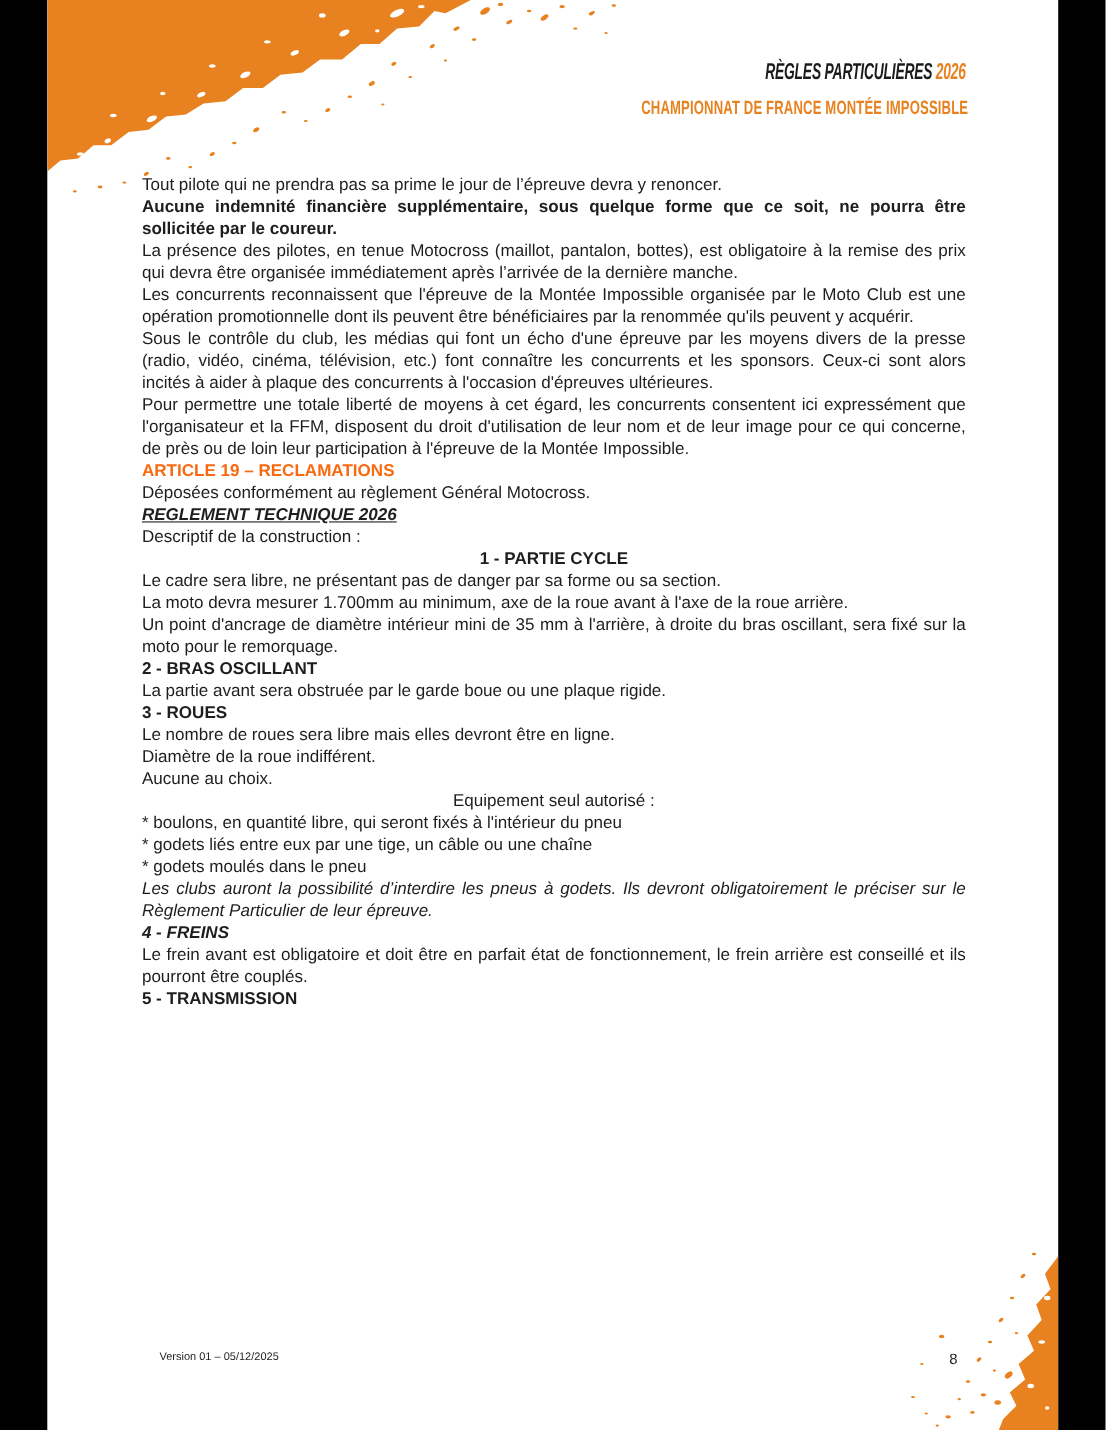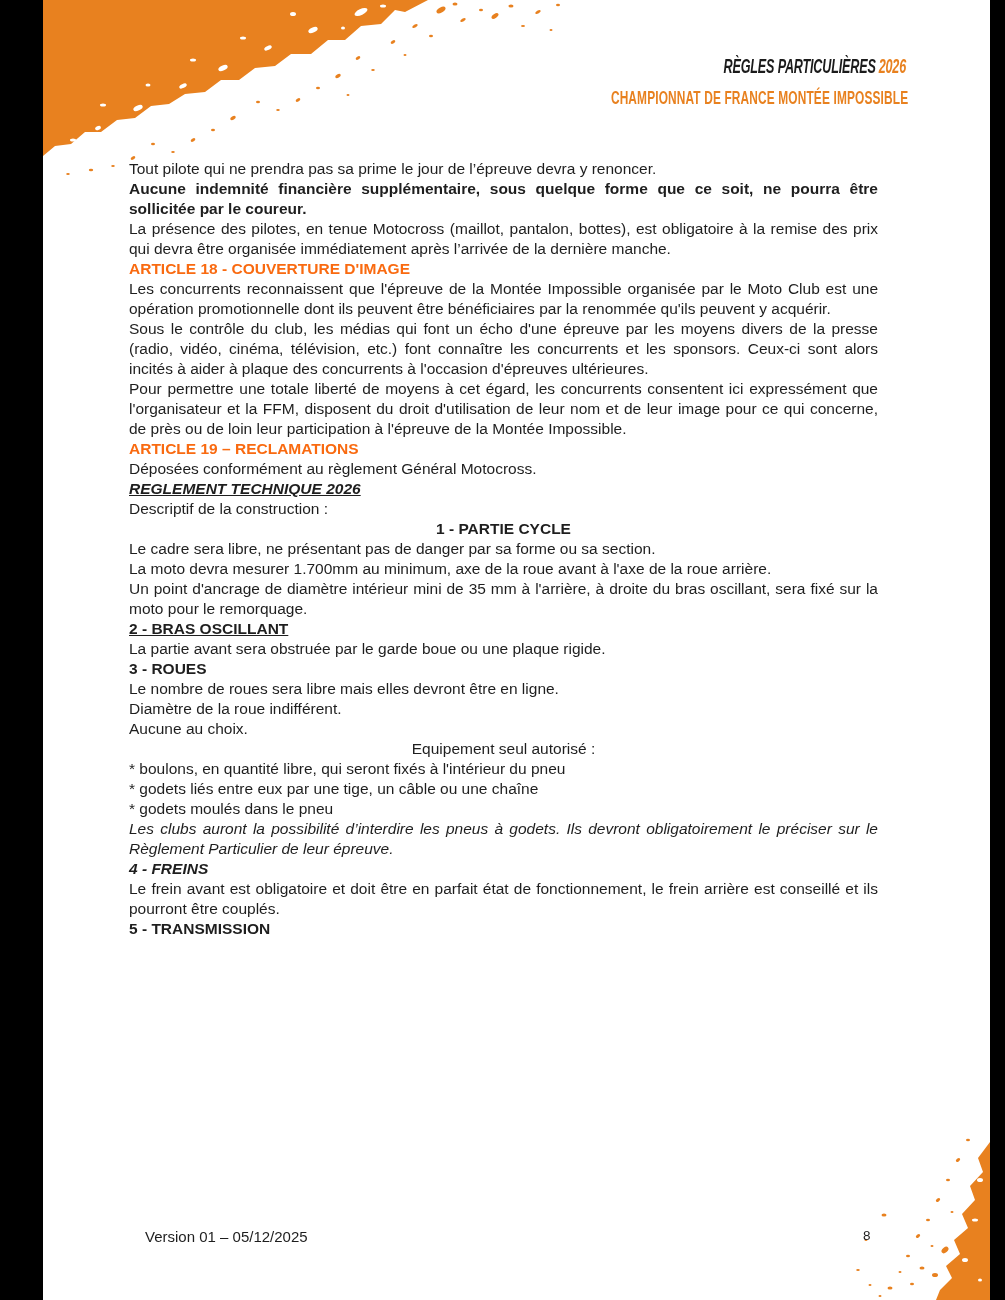--- a/index.html
+++ b/index.html
@@ -3,21 +3,21 @@
 <meta charset="utf-8">
 <style>
   html,body{margin:0;padding:0;}
   body{
     width:1005px;height:1300px;overflow:hidden;position:relative;
     background:#000000;
     font-family:"Liberation Sans", sans-serif;
   }
   .page{
     position:absolute;left:43px;top:0;width:919px;height:1300px;
-    background:#ffffff;overflow:hidden;padding-left:28px;
+    background:#ffffff;overflow:hidden;
   }
   .splash-tl{position:absolute;left:0;top:0;width:545px;height:178px;}
   .splash-br{position:absolute;right:0;bottom:0;width:150px;height:180px;}
 
   .h-title{
     position:absolute;top:54px;right:84px;white-space:nowrap;
     font-weight:bold;font-style:italic;font-size:21px;letter-spacing:-0.3px;
     transform:scaleX(0.60);transform-origin:100% 50%;color:#1b1b1b;
   }
   .h-title .year{color:#E8811F;margin-left:5px;}
@@ -30,31 +30,31 @@
   .content{
     position:absolute;left:86px;top:143px;width:749px;
     font-size:15.5px;line-height:20px;color:#1e1e1e;margin-top:16px;
   }
   .content p{margin:0;}
   .justify{text-align:justify;}
   .gap{margin-top:20px;font-weight:bold;}
   .mt14{margin-top:14px;text-align:center;}
   .mt18{margin-top:18px;font-style:italic;}
   .mt19{margin-top:19px;}
-  .mt20{margin-top:20px;text-decoration:underline;}
+  .mt20{margin-top:20px;}
   .mt22{margin-top:22px;}
   .mt25{margin-top:25px;}
   .h-orange{color:#F96A10;font-weight:bold;}
   .a18h{margin-top:14px;margin-bottom:8px;}
   .a19h{margin-top:40px;margin-bottom:10px;}
   .h-underline{font-weight:bold;text-decoration:underline;font-style:italic;}
   .h-bold{font-weight:bold;}
 
   .footer-version{
-    position:absolute;left:102px;top:1228px;font-size:15px;color:#1e1e1e;
+    position:absolute;left:102px;top:1228px;font-size:10px;color:#1e1e1e;
   }
   .footer-page{
     position:absolute;left:820px;top:1228px;font-size:13.5px;color:#1e1e1e;
   }
 </style>
 </head>
 <body>
 
 <div class="page">
 
@@ -149,21 +149,20 @@
   <div class="h-title">
     <span>RÈGLES PARTICULIÈRES</span><span class="year">2026</span>
   </div>
   <div class="h-sub">CHAMPIONNAT DE FRANCE MONTÉE IMPOSSIBLE</div>
 
   <div class="content">
     <p>Tout pilote qui ne prendra pas sa prime le jour de l’épreuve devra y renoncer.</p>
     <p class="justify gap">Aucune indemnité financière supplémentaire, sous quelque forme que ce soit, ne pourra être sollicitée par le coureur.</p>
     <p class="justify">La présence des pilotes, en tenue Motocross (maillot, pantalon, bottes), est obligatoire à la remise des prix qui devra être organisée immédiatement après l’arrivée de la dernière manche.</p>
 
-    <p class="h-orange a18h">ARTICLE 18 - COUVERTURE D'IMAGE</p>
     <p class="justify">Les concurrents reconnaissent que l'épreuve de la Montée Impossible organisée par le Moto Club est une opération promotionnelle dont ils peuvent être bénéficiaires par la renommée qu'ils peuvent y acquérir.</p>
     <p class="justify">Sous le contrôle du club, les médias qui font un écho d'une épreuve par les moyens divers de la presse (radio, vidéo, cinéma, télévision, etc.) font connaître les concurrents et les sponsors. Ceux-ci sont alors incités à aider à plaque des concurrents à l'occasion d'épreuves ultérieures.</p>
     <p class="justify">Pour permettre une totale liberté de moyens à cet égard, les concurrents consentent ici expressément que l'organisateur et la FFM, disposent du droit d'utilisation de leur nom et de leur image pour ce qui concerne, de près ou de loin leur participation à l'épreuve de la Montée Impossible.</p>
 
     <p class="h-orange a19h">ARTICLE 19 – RECLAMATIONS</p>
     <p>Déposées conformément au règlement Général Motocross.</p>
 
     <p class="h-underline mt25">REGLEMENT TECHNIQUE 2026</p>
     <p>Descriptif de la construction :</p>
 

